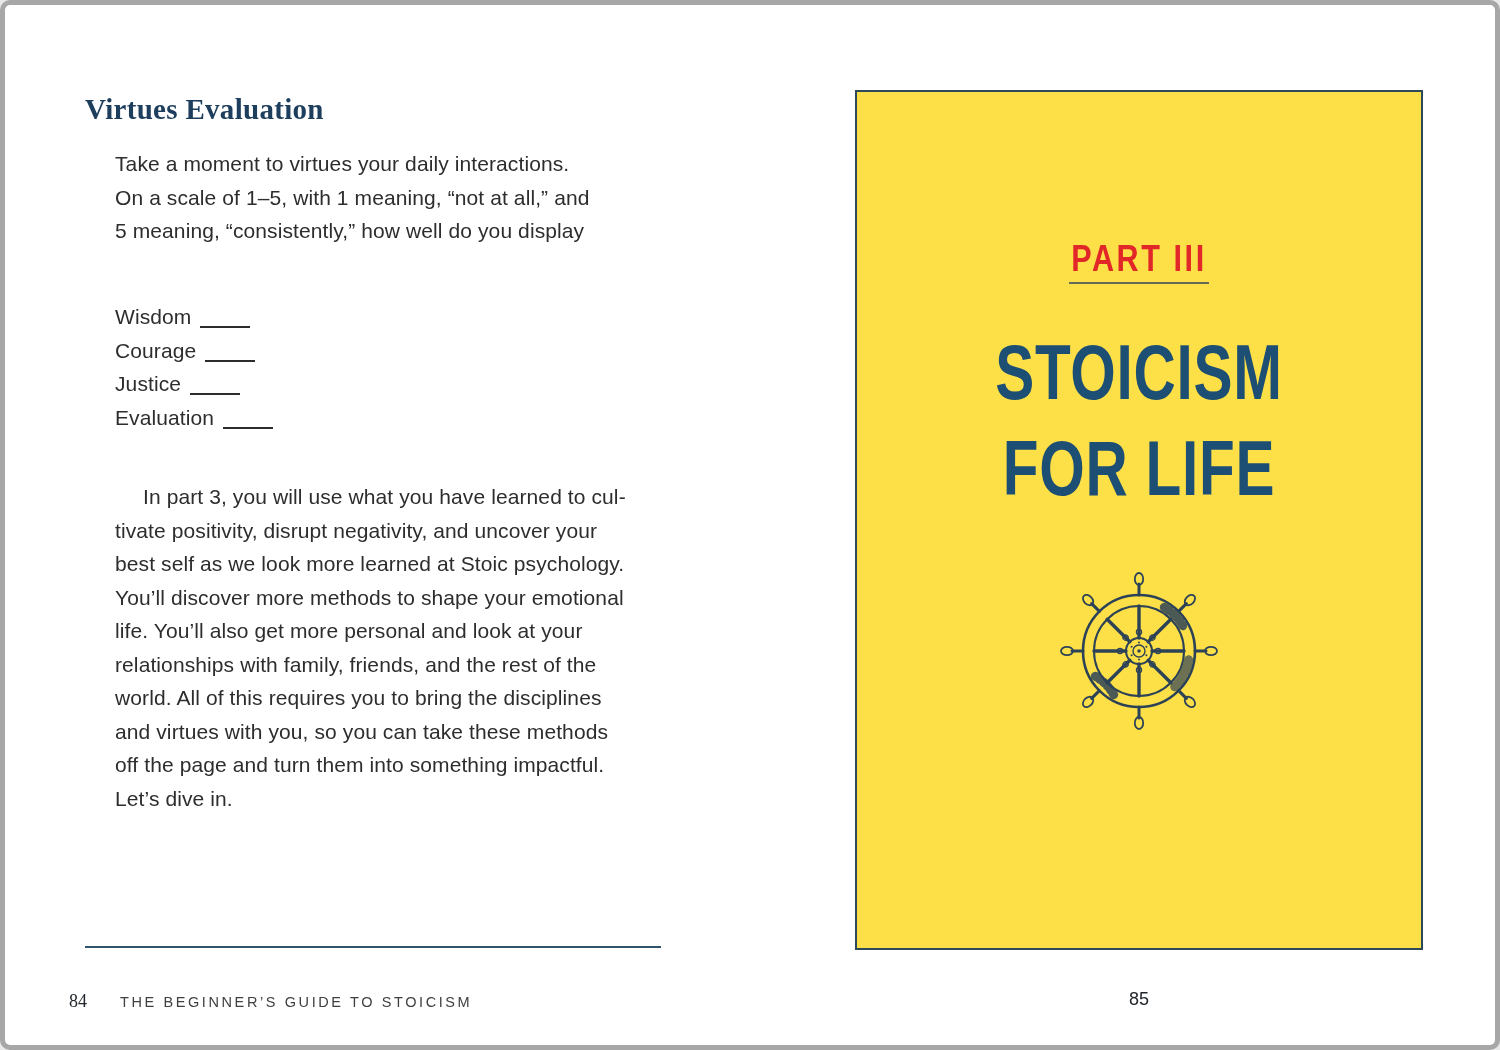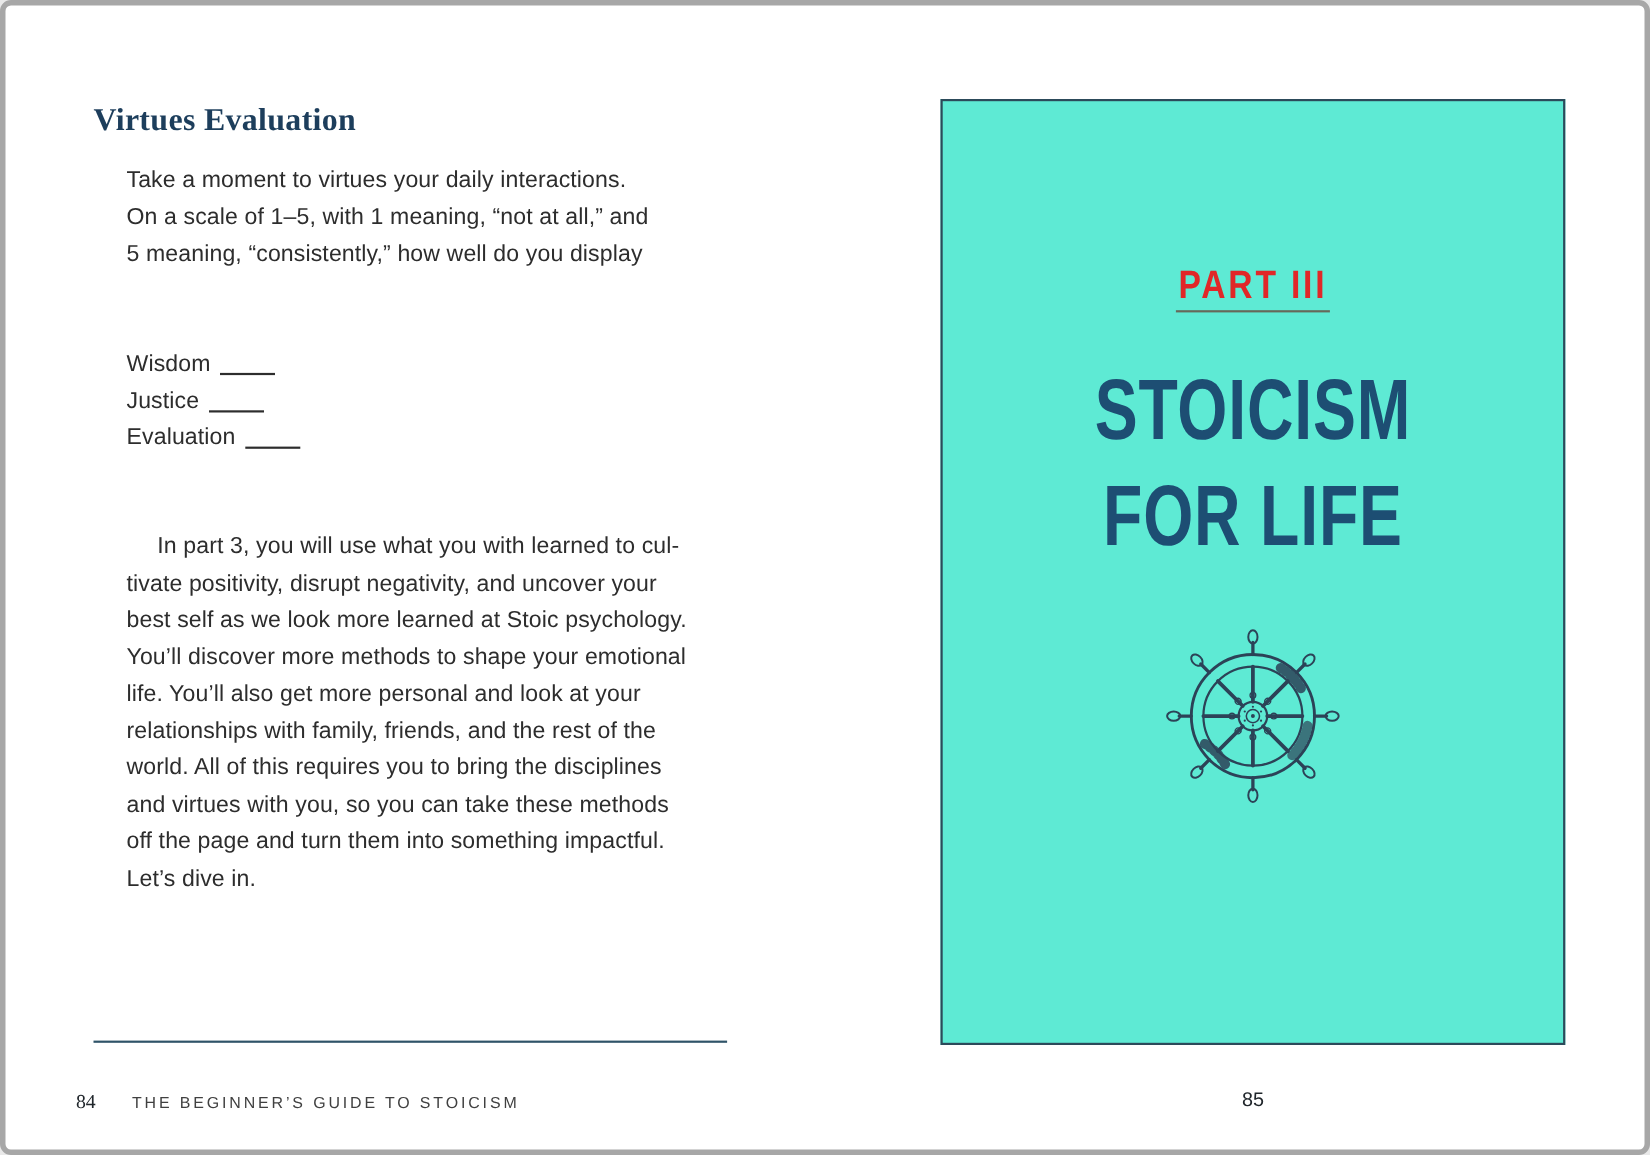--- a/index.html
+++ b/index.html
@@ -20,21 +20,21 @@
     font-family:"Liberation Serif", serif;
     font-weight:bold;font-size:29px;letter-spacing:.3px;
     color:#1d3e5c;
   }
   .text-block{
     position:absolute;left:110px;
     color:#2d2d2d;font-size:21px;line-height:33.5px;
     letter-spacing:.1px;
   }
   .intro-block{top:142px;width:540px;}
-  .virtues-block{top:309px;width:400px;}
+  .virtues-block{top:295px;width:400px;}
   .body-block{top:475px;width:545px;}
   .body-line-first{padding-left:28px;}
   .virtue-row{height:33.5px;}
   .virtue-blank{
     display:inline-block;width:50px;height:12px;
     border-bottom:2px solid #2d2d2d;
     margin-left:9px;vertical-align:-4px;
   }
   .footer-rule{
     position:absolute;left:80px;top:941px;width:576px;height:0;
@@ -50,21 +50,21 @@
   }
   .book-title{
     margin-left:33px;
     font-size:14.5px;letter-spacing:2.6px;color:#404040;
   }
 
   
   .part-panel{
     position:absolute;left:850px;top:85px;width:568px;height:860px;
     box-sizing:border-box;
-    background:#5eead4;
+    background:#fde047;
     border:2.5px solid #2c4a5a;
   }
   .part-label{
     position:absolute;left:0;top:146px;width:100%;
     text-align:center;
     font-weight:bold;font-size:36px;letter-spacing:3px;
     color:#e12728;
     transform:scaleX(.85);
   }
   .part-underline{
@@ -104,29 +104,32 @@
       <div>Take a moment to virtues your daily interactions.</div>
       <div>On a scale of 1–5, with 1 meaning, “not at all,” and</div>
       <div>5 meaning, “consistently,” how well do you display</div>
     </div>
 
     <div class="text-block virtues-block">
       <div class="virtue-row">
         <span>Wisdom</span><span class="virtue-blank"></span>
       </div>
       <div class="virtue-row">
+        <span>Courage</span><span class="virtue-blank"></span>
+      </div>
+      <div class="virtue-row">
         <span>Justice</span><span class="virtue-blank"></span>
       </div>
       <div class="virtue-row">
         <span>Evaluation</span><span class="virtue-blank"></span>
       </div>
     </div>
 
     <div class="text-block body-block">
-      <div class="body-line-first">In part 3, you will use what you with learned to cul-</div>
+      <div class="body-line-first">In part 3, you will use what you have learned to cul-</div>
       <div>tivate positivity, disrupt negativity, and uncover your</div>
       <div>best self as we look more learned at Stoic psychology.</div>
       <div>You’ll discover more methods to shape your emotional</div>
       <div>life. You’ll also get more personal and look at your</div>
       <div>relationships with family, friends, and the rest of the</div>
       <div>world. All of this requires you to bring the disciplines</div>
       <div>and virtues with you, so you can take these methods</div>
       <div>off the page and turn them into something impactful.</div>
       <div>Let’s dive in.</div>
     </div>

